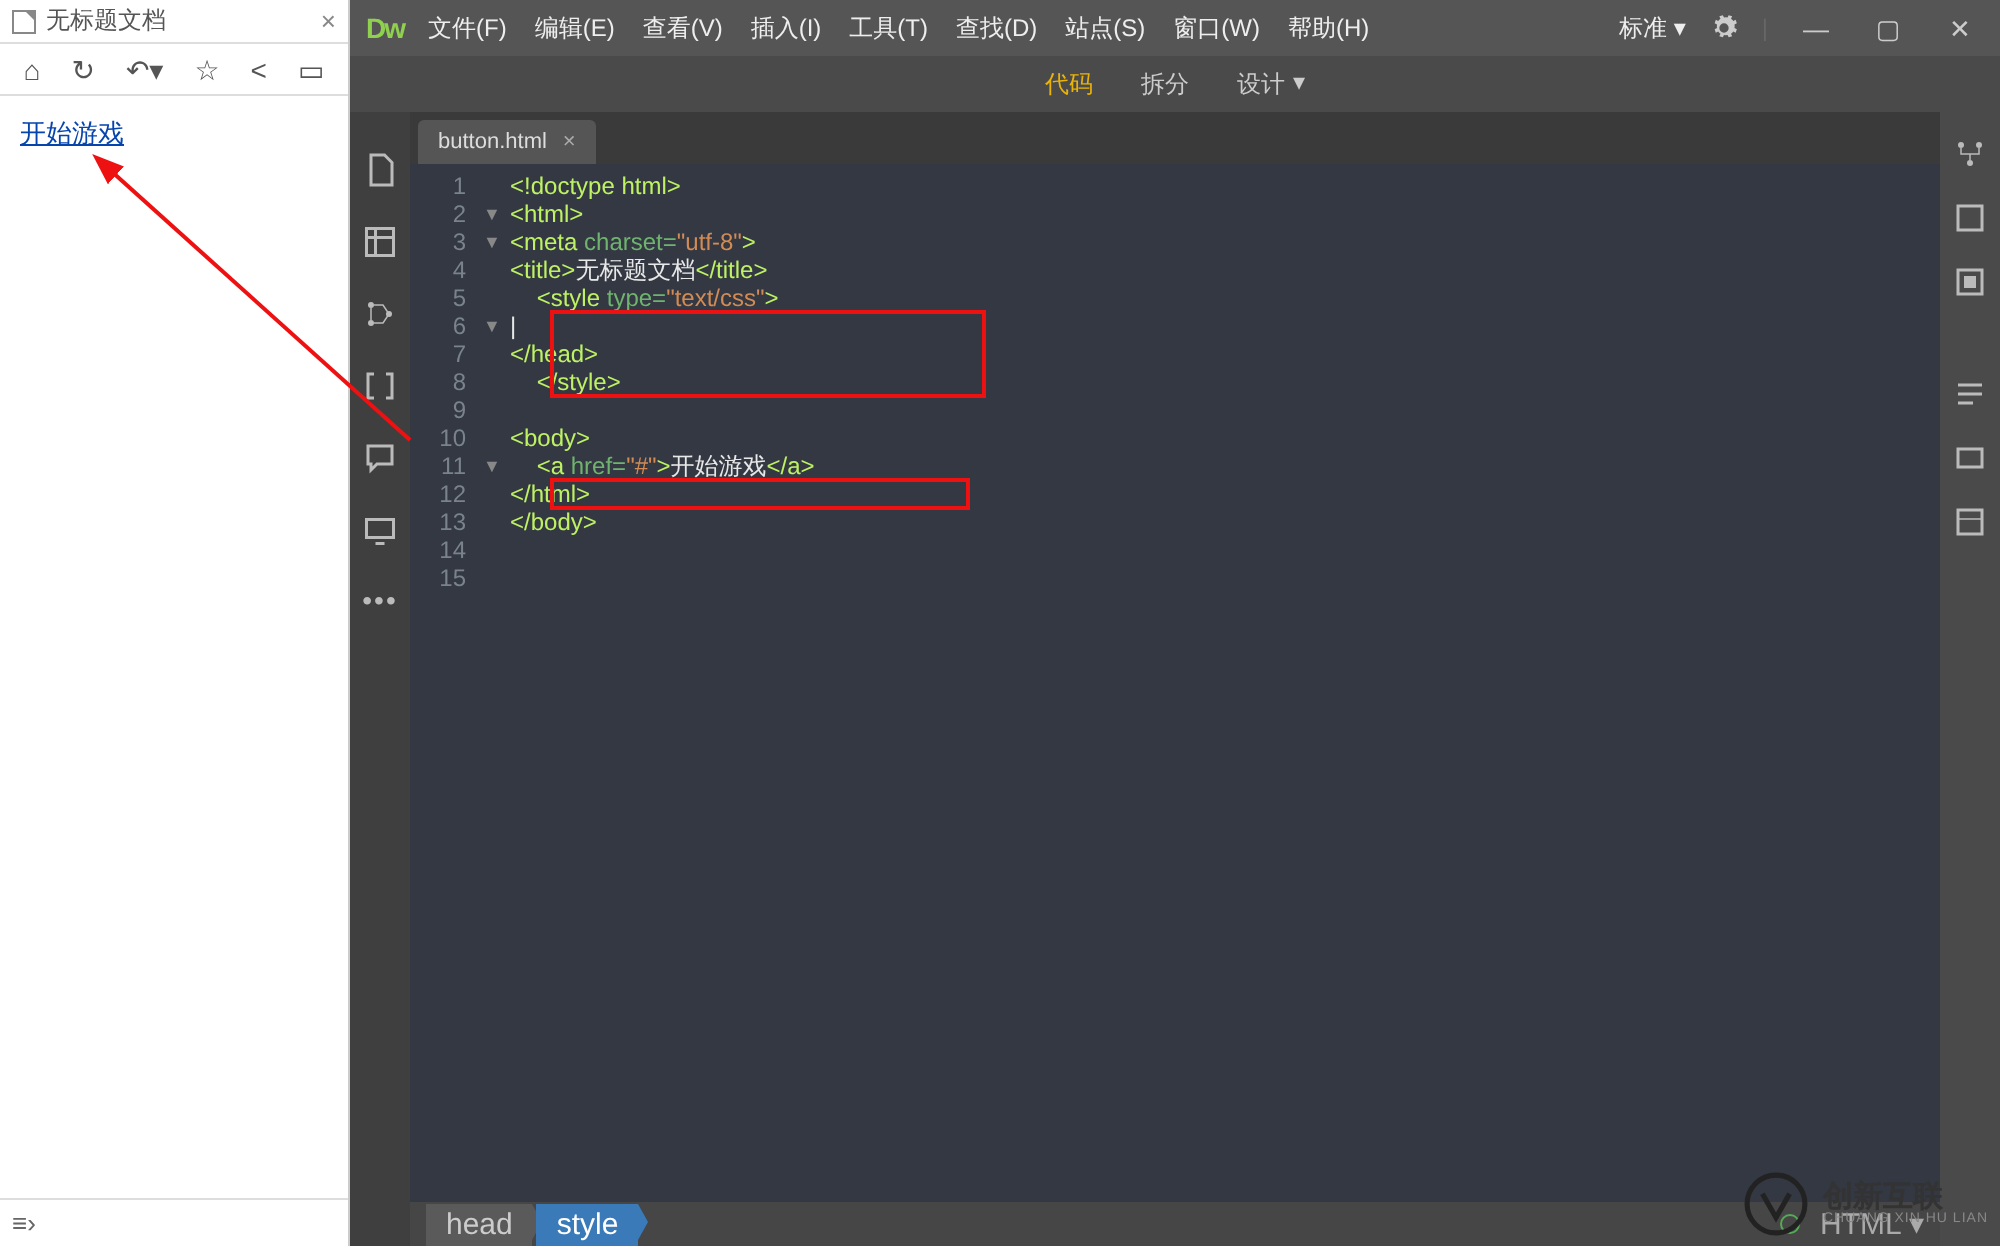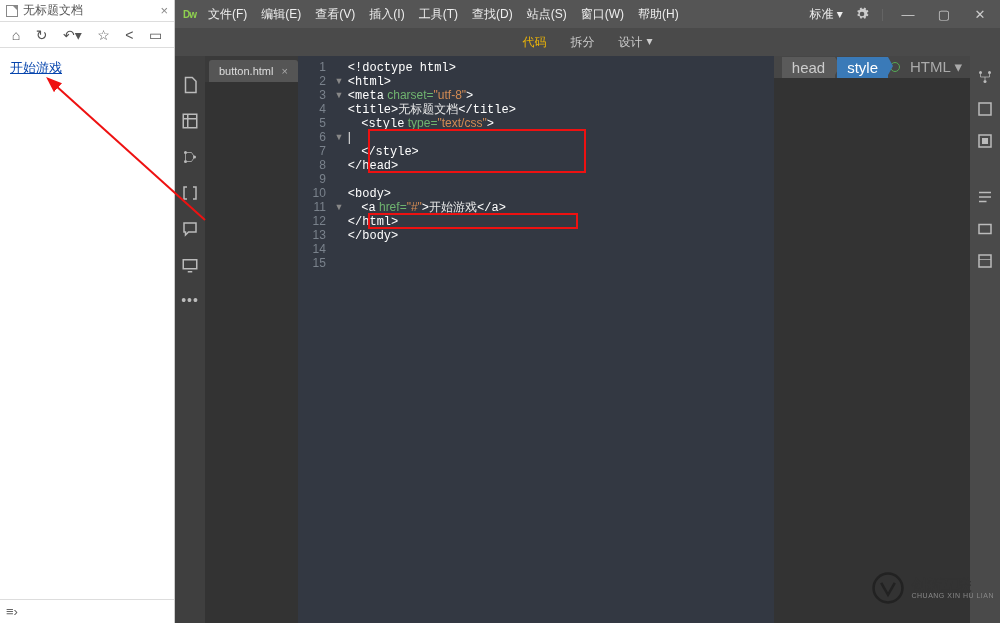--- a/index.html
+++ b/index.html
@@ -16,67 +16,67 @@
 .preview-content { flex:1; padding:10px; position:relative; }
 .preview-link { color:#0645ad; font-size:13px; text-decoration:underline; cursor:pointer; }
 .bottom-bar { height:24px; border-top:1px solid #ddd; display:flex; align-items:center; padding:0 6px; font-size:13px; color:#666; }
 
 
 .arrow-svg { position:absolute; left:25px; top:60px; pointer-events:none; z-index:5; }
 
 
 .dw-app { flex:1; height:100%; background:#444; display:flex; flex-direction:column; }
 .dw-menubar { height:28px; background:#555; display:flex; align-items:center; padding:0 8px; color:#eee; font-size:12px; }
-.dw-logo { font-weight:bold; font-size:10px; color:#8fd14f; margin-right:12px; letter-spacing:-1px; }
+.dw-logo { font-weight:bold; font-size:14px; color:#8fd14f; margin-right:12px; letter-spacing:-1px; }
 .menu-item { margin-right:14px; cursor:pointer; }
 .menubar-right { margin-left:auto; display:flex; align-items:center; gap:12px; }
 .mode-label { font-size:12px; }
 .gear-icon-svg { width:14px; height:14px; fill:#ccc; cursor:pointer; }
 .win-btn { width:24px; text-align:center; font-size:13px; color:#ccc; cursor:pointer; }
 
 .dw-viewbar { height:28px; background:#4a4a4a; display:flex; align-items:center; justify-content:center; gap:24px; color:#ccc; font-size:12px; }
 .view-btn { cursor:pointer; }
 .view-btn.active { color:#eab308; }
 .view-drop { display:flex; align-items:flex-start; gap:4px; }
 
 .dw-body { flex:1; display:flex; overflow:hidden; }
 .tool-rail { width:30px; background:#3f3f3f; display:flex; flex-direction:column; align-items:center; padding-top:20px; gap:18px; }
 .tool-icon { width:18px; height:18px; fill:#bbb; cursor:pointer; }
 .tool-dots { color:#bbb; font-size:14px; letter-spacing:1px; }
 
-.editor-area { flex:1; display:flex; flex-direction:row; background:#333; }
+.editor-area { flex:1; display:flex; flex-direction:column; background:#333; }
 .tab-bar { height:26px; background:#3a3a3a; display:flex; align-items:flex-end; padding-left:4px; }
 .file-tab { background:#555; color:#ddd; font-size:11px; padding:5px 10px 5px 10px; border-radius:3px 3px 0 0; display:flex; align-items:center; gap:8px; cursor:pointer; }
 .tab-close { font-size:11px; color:#aaa; }
 
 .code-editor { flex:1; background:#333842; display:flex; font-family:Consolas,monospace; font-size:12px; line-height:14px; overflow:hidden; position:relative; }
 .gutter { width:36px; background:#333842; color:#7a828c; text-align:right; padding:4px 8px 0 0; user-select:none; }
 .gutter div { height:14px; }
 .fold-col { width:10px; padding-top:4px; color:#888; }
 .fold-col div { height:14px; font-size:9px; text-align:center; }
 .code-lines { flex:1; padding:4px 0 0 4px; color:#ccc; position:relative; }
 .code-lines div.line { height:14px; white-space:pre; }
-.tag { color:#ffffff;font-family:Liberation Mono, monospace; }
+.tag { color:#bef264; }
 .attr { color:#6fb36f; }
 .str { color:#d28b54; }
 .txt { color:#e8e8e8; }
 .red-box { position:absolute; border:2px solid #e11; pointer-events:none; }
 
 .breadcrumb { height:22px; background:#464646; display:flex; align-items:center; padding:0 8px; font-size:15px; color:#ccc; }
 .crumb { padding:2px 10px; background:#5a5a5a; margin-right:2px; position:relative; cursor:pointer; }
 .crumb.sel { background:#3a7ab8; color:#fff; }
 .crumb::after { content:""; position:absolute; right:-5px; top:0; border:9px solid transparent; border-left:5px solid #5a5a5a; border-right:none; }
 .crumb.sel::after { border-left-color:#3a7ab8; }
 .bc-right { margin-left:auto; display:flex; align-items:center; gap:10px; color:#aaa; }
 .odot { width:10px; height:10px; border:1px solid #5a5; border-radius:50%; }
 
 .right-rail { width:30px; background:#4a4a4a; display:flex; flex-direction:column; align-items:center; padding-top:12px; gap:14px; }
 
 
-.watermark { position:absolute; right:6px; bottom:18px; display:flex; align-items:center; gap:6px; z-index:20; color:#333; }
+.watermark { position:absolute; right:6px; bottom:4px; display:flex; align-items:center; gap:6px; z-index:20; color:#333; }
 .wm-logo { width:34px; height:34px; }
 .wm-text { font-size:15px; font-weight:bold; line-height:14px; }
 .wm-sub { font-size:7px; color:#888; letter-spacing:0.5px; font-weight:normal; }
 </style>
 </head>
 <body>
 
 <div class="preview-pane">
   <div class="preview-titlebar">
     <span class="doc-icon"></span>
@@ -213,22 +213,22 @@
           </div>
         <div class="code-lines" id="codelines">
           <div class="red-box" style="left:24px; top:73px; width:218px; height:44px;"></div>
           <div class="red-box" style="left:24px; top:157px; width:210px; height:16px;"></div>
         <div class="line"><span class="tag">&lt;!doctype html&gt;</span></div>
             <div class="line"><span class="tag">&lt;html&gt;</span></div>
             <div class="line"><span class="tag">&lt;meta</span> <span class="attr">charset=</span><span class="str">"utf-8"</span><span class="tag">&gt;</span></div>
             <div class="line"><span class="tag">&lt;title&gt;</span><span class="txt">无标题文档</span><span class="tag">&lt;/title&gt;</span></div>
             <div class="line">    <span class="tag">&lt;style</span> <span class="attr">type=</span><span class="str">"text/css"</span><span class="tag">&gt;</span></div>
             <div class="line"><span class="txt">|</span></div>
+            <div class="line"><span class="tag">&lt;/head&gt;</span></div>
             <div class="line">    <span class="tag">&lt;/style&gt;</span></div>
-            <div class="line"><span class="tag">&lt;/head&gt;</span></div>
             <div class="line"></div>
             <div class="line"><span class="tag">&lt;body&gt;</span></div>
             <div class="line">    <span class="tag">&lt;a</span> <span class="attr">href=</span><span class="str">"#"</span><span class="tag">&gt;</span><span class="txt">开始游戏</span><span class="tag">&lt;/a&gt;</span></div>
             <div class="line"><span class="tag">&lt;/html&gt;</span></div>
             <div class="line"><span class="tag">&lt;/body&gt;</span></div>
             <div class="line"></div>
           </div>
       </div>
       <div class="breadcrumb">
         <span class="crumb">head</span>

